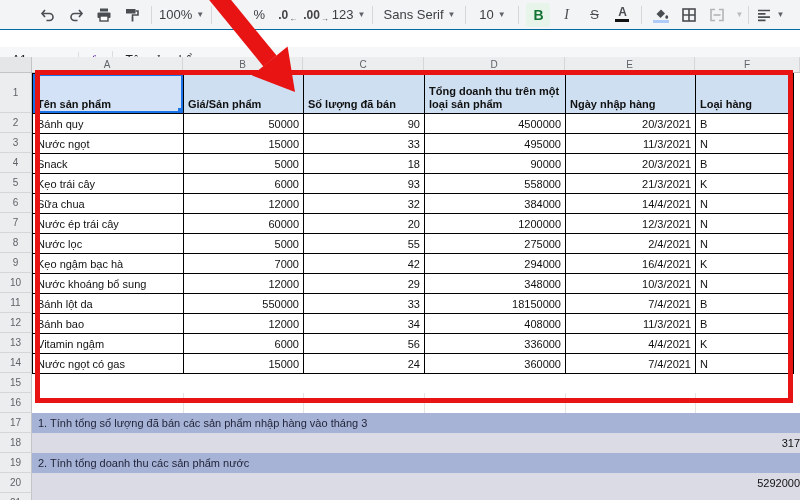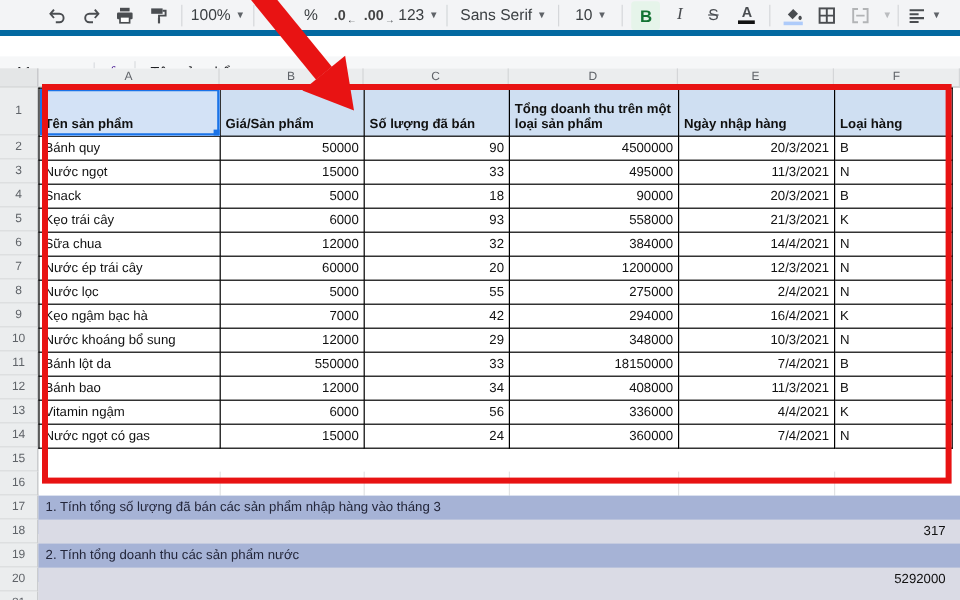--- a/index.html
+++ b/index.html
@@ -1,21 +1,21 @@
 <!DOCTYPE html>
 <html><head>
 <meta charset="utf-8">
 <style>
   * { margin:0; padding:0; box-sizing:border-box; }
   body { font-family:"Liberation Sans", sans-serif; background:#fff; }
   #app { position:relative; width:800px; height:500px; overflow:hidden; background:#fff; }
 
   
   .toolbar { position:absolute; left:0; top:0; width:800px; height:30px;
-    background:#f3f4f6; display:flex; align-items:center; border-bottom:5px solid #0369a1;}
+    background:#f3f4f6; display:flex; align-items:center; border-bottom:1px solid #0369a1;}
   .tbtn { display:flex; align-items:center; justify-content:center; height:24px; min-width:24px;
     margin:0 2px; border-radius:3px; color:#4a4d51; font-size:13px; cursor:default; }
   .tbtn svg { display:block; }
   .sep { width:1px; height:18px; background:#d5d7da; margin:0 5px; }
   .caret { font-size:8px; color:#5f6368; margin-left:4px; }
   .lbl { font-size:13px; color:#3c4043; }
   .dec { position:relative; font-size:12px; font-weight:bold; color:#444; }
   .da { font-style:normal; font-size:8px; position:relative; top:4px; left:1px; }
   .bold-btn { background:#e6f4ea; color:#137333; font-weight:bold; font-size:14px; width:24px; }
   .ital-btn { font-style:italic; font-family:"Liberation Serif", serif; font-size:14px; }
@@ -54,21 +54,21 @@
   .grid tr.hrow td { height:40px; vertical-align:bottom; font-weight:bold; background:#cfdff2;
     padding-bottom:2px; line-height:13px; }
   .grid tr.hrow td.hd { white-space:normal; }
   .n { text-align:right; }
   #a1cell { position:relative; box-shadow:inset 0 0 0 2px #1a73e8; background:#d3e2f6; }
   .handle { position:absolute; right:-1px; bottom:-1px; width:6px; height:6px; background:#1a73e8; }
 
   .vline { position:absolute; width:1px; background:#e2e3e4; }
   .band { position:absolute; left:32px; width:768px; height:32px; font-size:11px; line-height:20px; }
   .qband { background:#a6b3d6; color:#23263a; padding-left:6px; }
-  .aband { background:#dadbe5; color:#111; text-align:right; padding-right:12px; }
+  .aband { background:#dadbe5; color:#111; text-align:right; }
 
   .redrect { position:absolute; left:35px; top:13px; width:758px; height:333px;
     border:5px solid #e81313; z-index:5; pointer-events:none; }
   .arrow { position:absolute; left:0; top:0; z-index:6; pointer-events:none; }
 </style>
 </head>
 <body>
 
 <div id="app">
 

